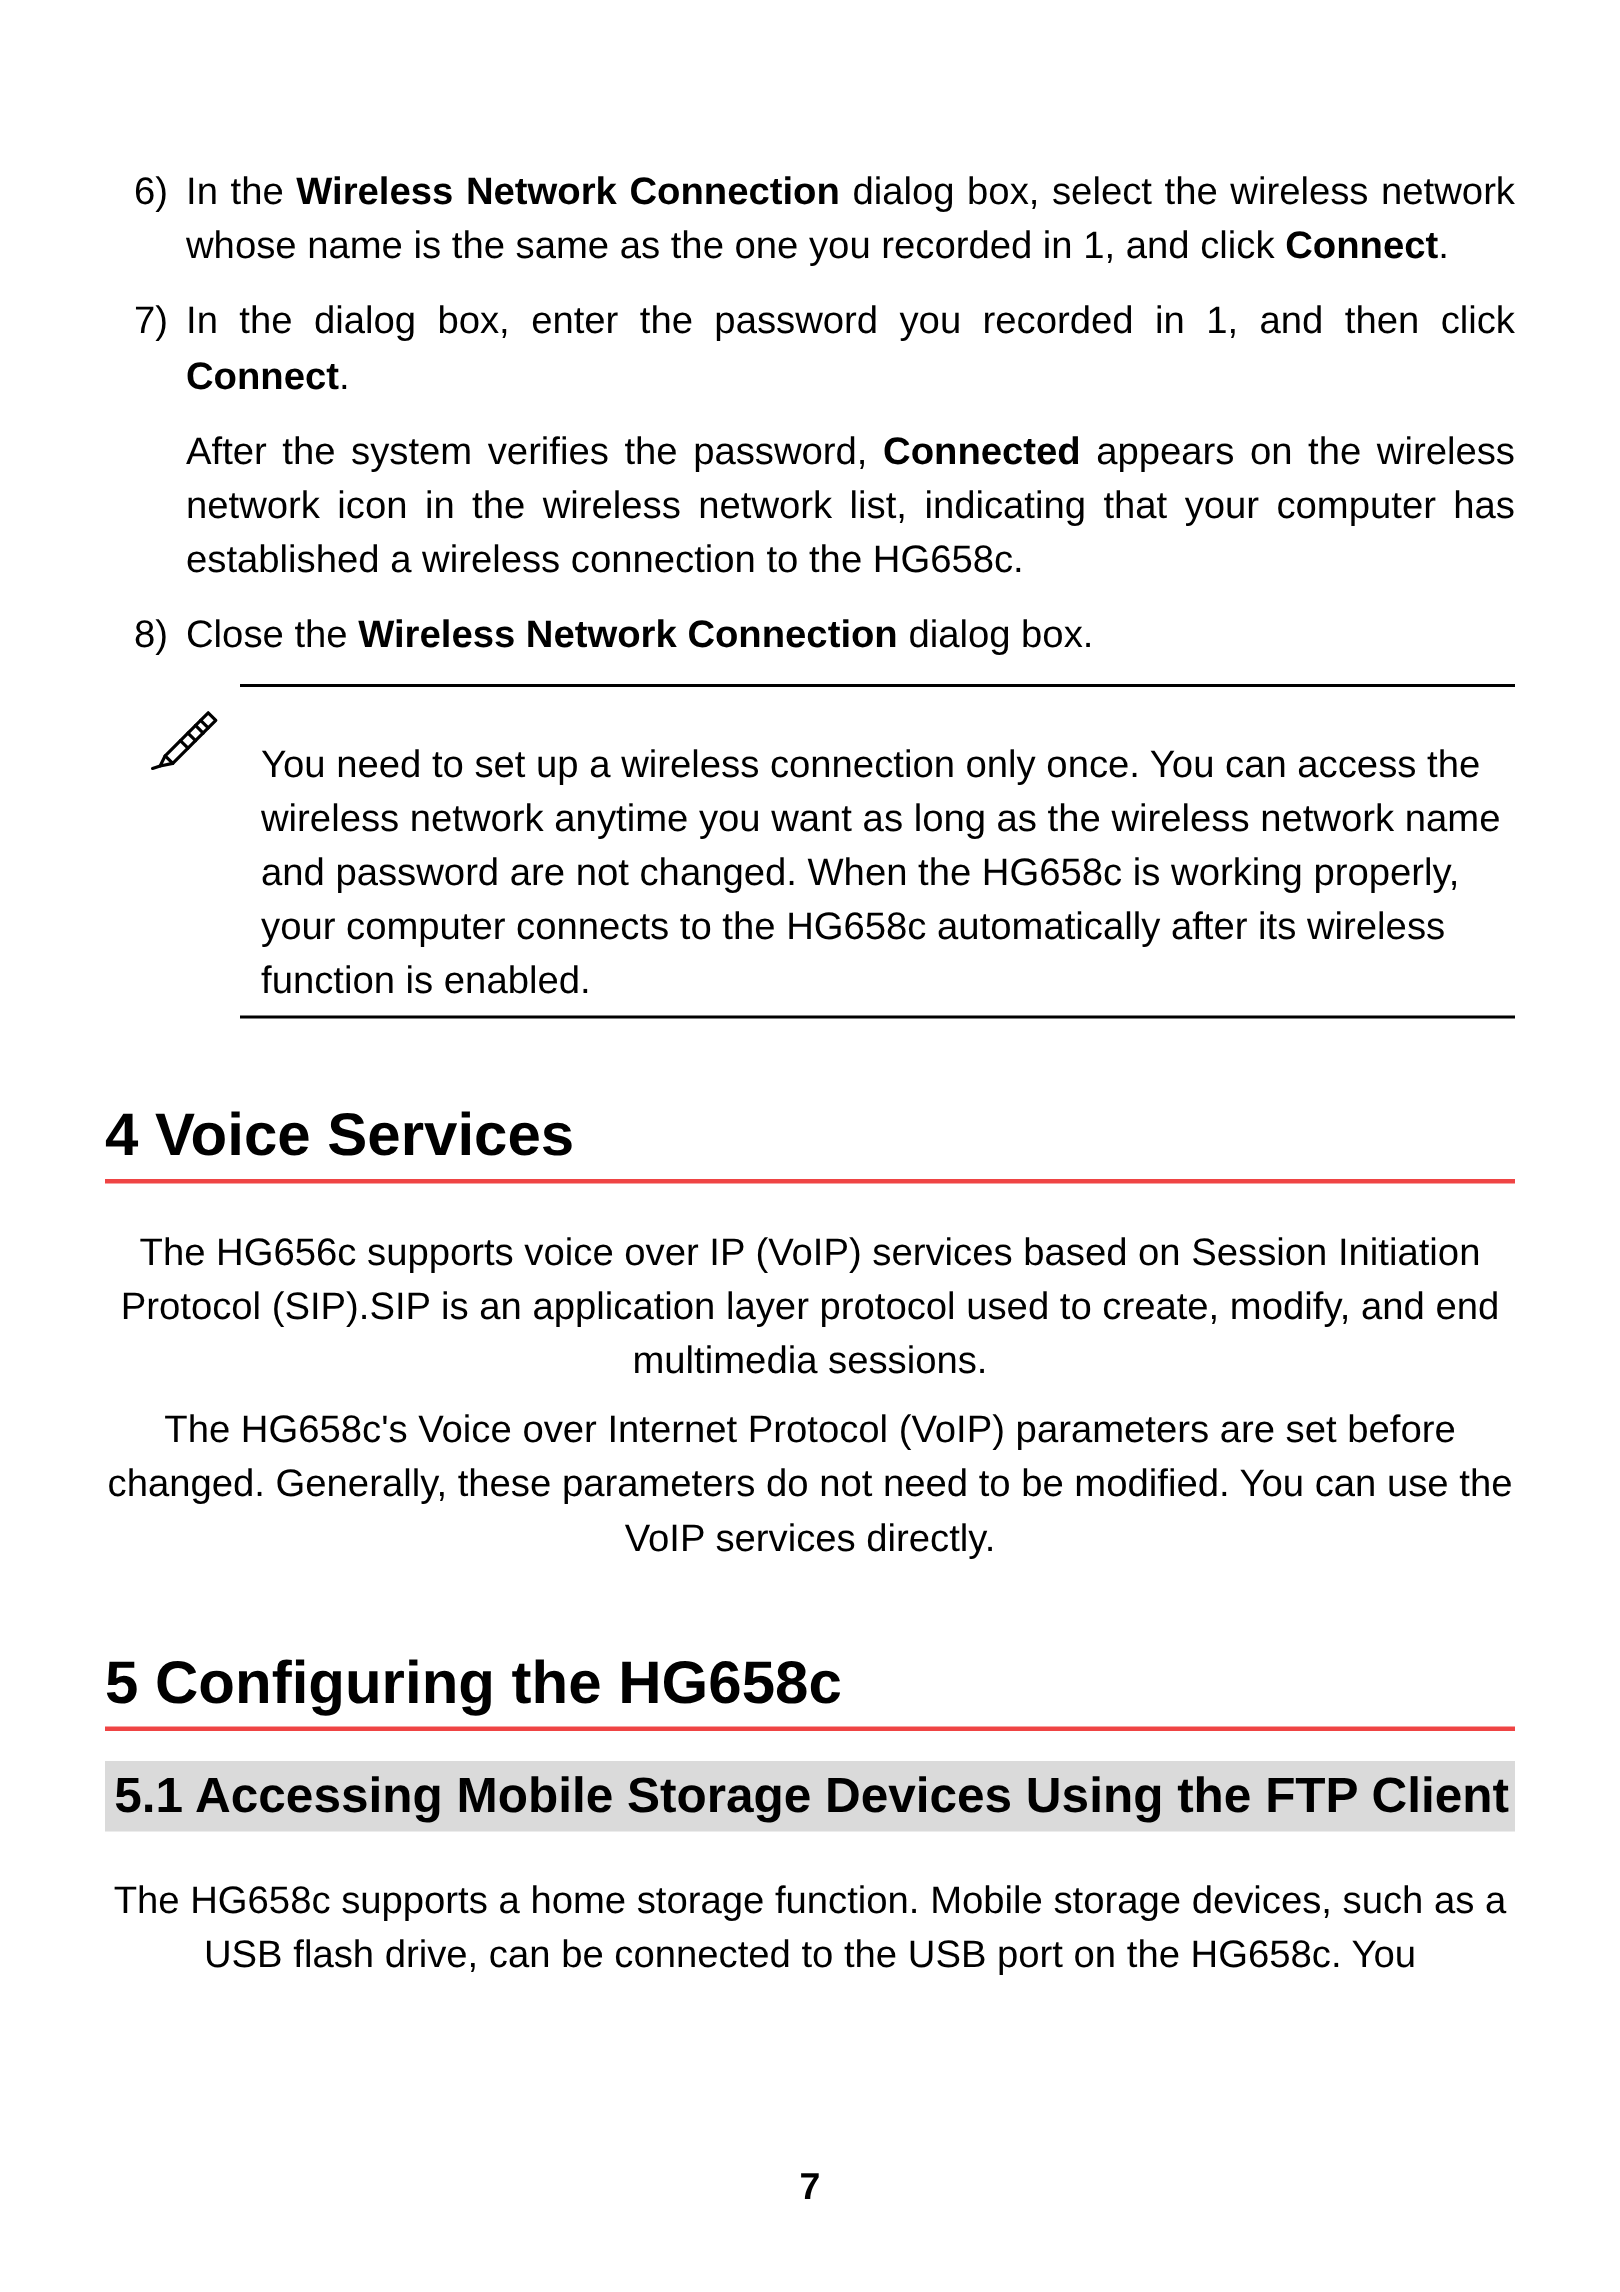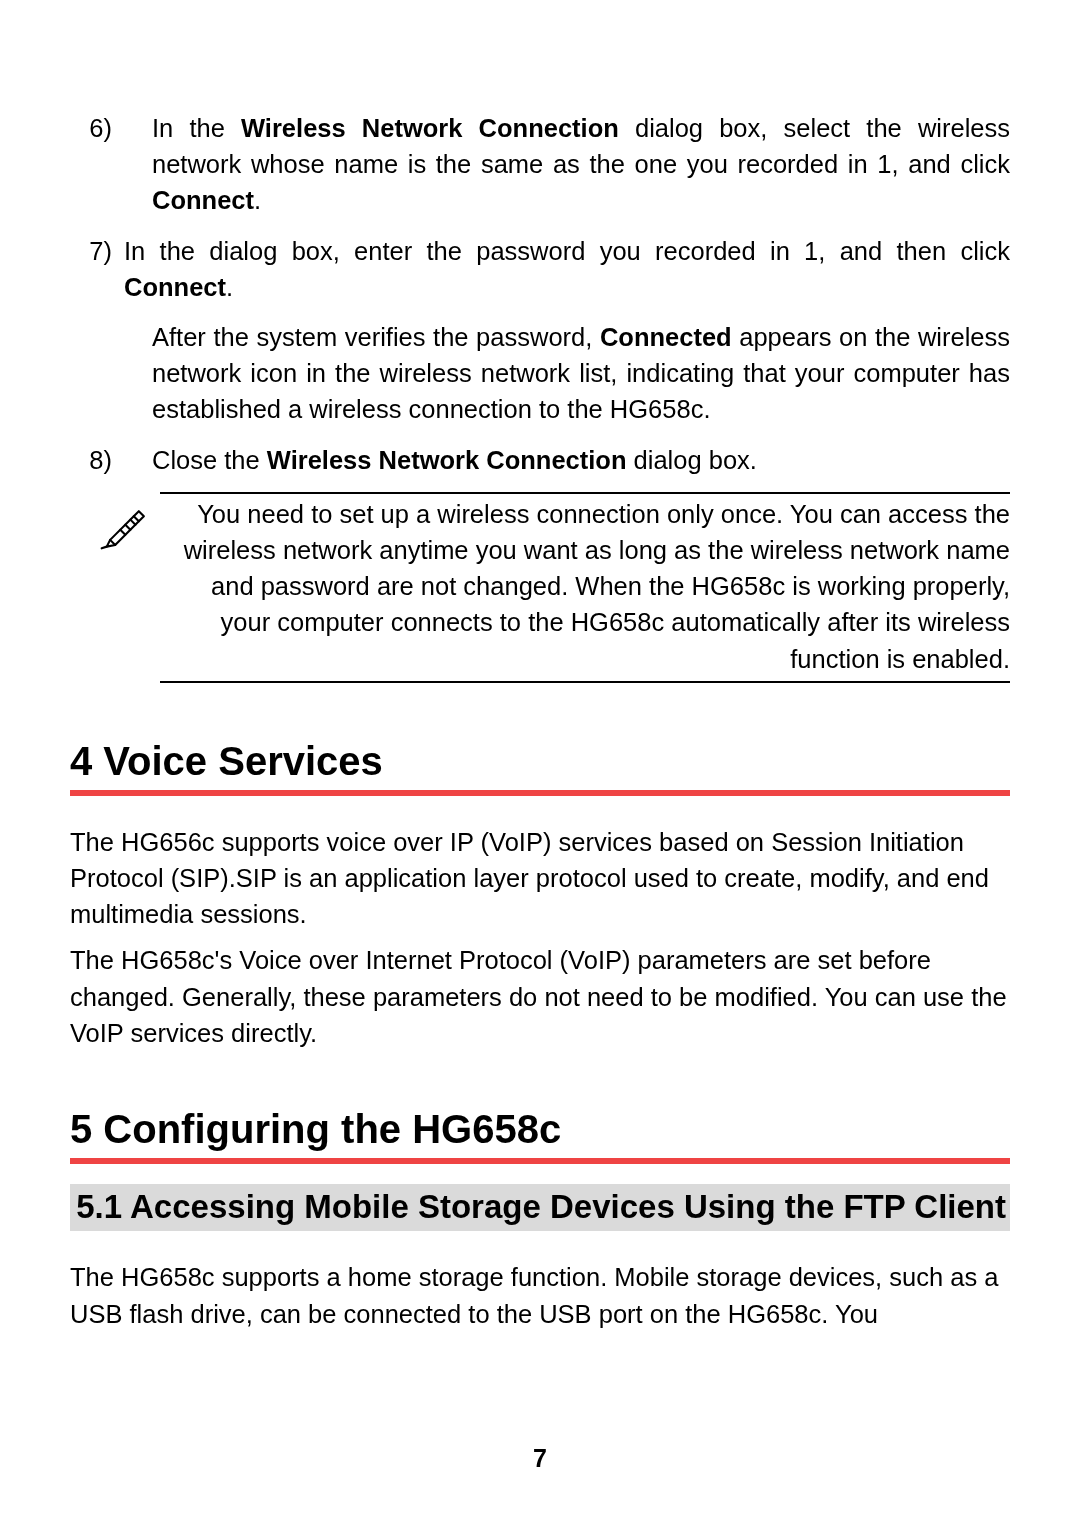--- a/index.html
+++ b/index.html
@@ -38,21 +38,20 @@
   }
   ol.steps .body {
     flex: 1;
   }
   ol.steps .body p {
     margin: 0 0 14px 0;
     text-align: justify;
   }
   ol.steps .body p:last-child {
     margin-bottom: 0;
-    margin-left: 28px;
   }
   .note-block {
     margin-top: 8px;
   }
   .note-rule {
     margin-left: 90px;
     border-top: 2.5px solid #000;
   }
   .note-body {
     display: flex;
@@ -65,34 +64,35 @@
     padding-top: 0px;
   }
   .note-icon svg {
     width: 54px;
     height: 54px;
   }
   .note-text {
     flex: 1;
     font-size: 25.5px;
     line-height: 1.42;
-    text-align: right;
+    text-align: left;
+    margin-top: 32px;
   }
   h1.section {
     font-size: 40px;
     font-weight: bold;
     margin: 56px 0 0 0;
     padding-bottom: 6px;
-    border-bottom: 6px solid #ef4444;
+    border-bottom: 3px solid #ef4444;
   }
   .para {
     font-size: 25.5px;
     line-height: 1.42;
     margin: 28px 0 0 0;
-    text-align: left;
+    text-align: center;
   }
   .para + .para {
     margin-top: 10px;
   }
   h2.subsection {
     background: #dadada;
     font-size: 33px;
     font-weight: bold;
     line-height: 1.25;
     padding: 2px 4px 4px 4px;

